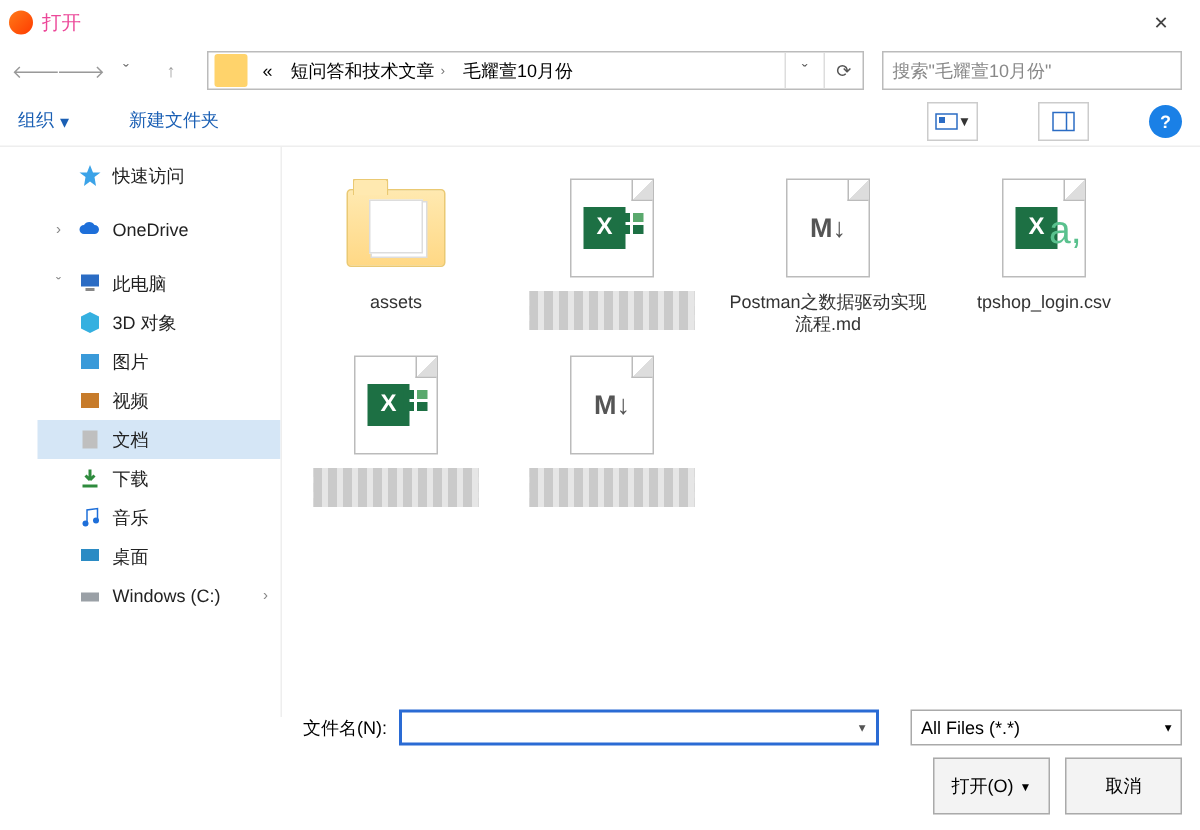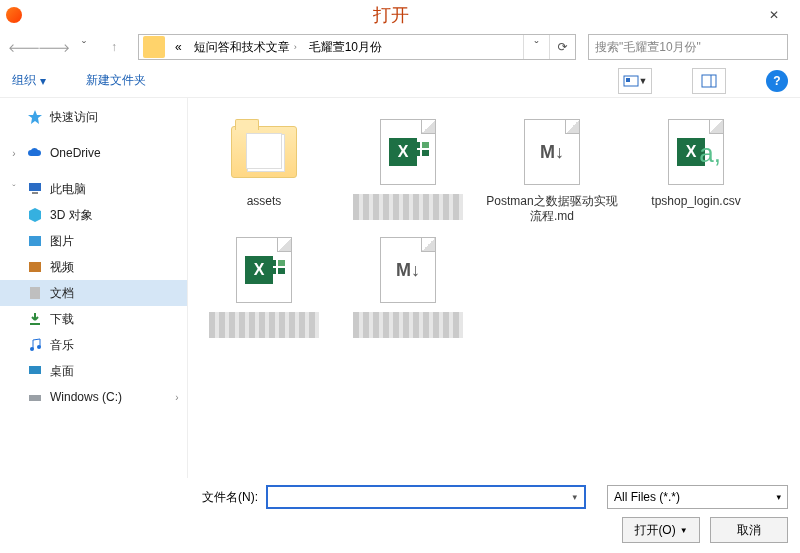--- a/index.html
+++ b/index.html
@@ -1,37 +1,37 @@
 <!DOCTYPE html>
 <html><head>
 <meta charset="utf-8">
 <style>
   * { box-sizing: border-box; font-family: "Microsoft YaHei", "Segoe UI", sans-serif; }
   body { margin:0; width:800px; height:553px; background:#fff; font-size:12px; color:#000; overflow:hidden;}
   .titlebar { height:30px; display:flex; align-items:center; padding:0 6px; }
   .app-icon { width:16px; height:16px; background:linear-gradient(135deg,#ff7a18,#ff3b00); border-radius:50%; margin-right:6px;}
-  .title-text { font-size:18px; color:#c2410c; flex:1;text-align:center;}
+  .title-text { font-size:13px; color:#ec4899; flex:1;}
   .win-btn { width:40px; height:30px; display:flex; align-items:center; justify-content:center; color:#444;}
   .navrow { height:34px; display:flex; align-items:center; padding:0 12px; gap:6px;}
   .nav-arrow { width:24px; height:24px; display:flex; align-items:center; justify-content:center; color:#999;}
   .chev { color:#666; }
   .addressbar { flex:1; height:26px; border:1px solid #bbb; display:flex; align-items:center; background:#fff; margin:0 6px;}
   .addr-folder-icon { width:22px; height:22px; background:#ffd36b; margin:0 4px; display:flex; align-items:center; justify-content:center; border-radius:2px;}
   .addr-seg { padding:0 6px; height:100%; display:flex; align-items:center; gap:4px;}
   .addr-seg .tri { font-size:9px; color:#777;}
   .addr-ctrl { width:26px; height:24px; display:flex; align-items:center; justify-content:center; color:#555; border-left:1px solid #ddd;}
   .searchbox { width:200px; height:26px; border:1px solid #bbb; display:flex; align-items:center; padding:0 6px; color:#888;}
   .toolbar { height:34px; display:flex; align-items:center; padding:0 12px; gap:40px; border-bottom:1px solid #eee; color:#1a5fb4;}
   .tool-item { color:#1a5fb4; cursor:pointer; position:relative; display:flex; align-items:center; gap:4px;}
   .tool-spacer { flex:1;}
   .tool-btn { width:34px; height:26px; border:1px solid #ccc; display:flex; align-items:center; justify-content:center; color:#333;}
   .help-btn { width:22px; height:22px; border-radius:50%; background:#1a80e6; color:#fff; display:flex; align-items:center; justify-content:center; font-weight:bold;}
   .body { display:flex; height:380px;}
   .sidebar { width:188px; border-right:1px solid #eee; overflow:hidden; padding-top:6px;}
-  .side-item { height:26px; display:flex; align-items:center; padding-left:8px; gap:6px; color:#222;}
+  .side-item { height:26px; display:flex; align-items:center; padding-left:8px; gap:6px; color:#222;margin-left:25px;}
   .side-item.l2 { padding-left:26px;}
   .side-item.sel { background:#d5e6f6;}
   .side-ico { width:18px; height:18px; display:flex; align-items:center; justify-content:center;}
   .exp { width:12px; color:#888; font-size:10px; text-align:center;}
   .filegrid { flex:1; padding:18px 4px 0 4px; overflow:hidden;}
   .row { display:flex; }
   .cell { width:140px; text-align:center; margin:0 2px 10px 2px;}
   .icon-box { width:72px; height:72px; margin:0 auto 6px auto; display:flex; align-items:center; justify-content:center; position:relative;}
   .fname { font-size:12px; color:#333; line-height:1.25; word-break:break-all; padding:0 4px;}
   .folder-shape { width:66px; height:52px; background:linear-gradient(#ffe9b0,#ffd885); border-radius:3px; position:relative; border:1px solid #eac973;}
@@ -48,21 +48,21 @@
   .pixelblur{width:110px;height:26px;margin:4px auto 0 auto;background:
     repeating-linear-gradient(90deg,#ddd 0 6px,#fff 6px 10px),
     repeating-linear-gradient(0deg,#e9e9e9 0 6px,#fff 6px 10px);
     filter:contrast(0.8);}
   .bottom { position:absolute; bottom:0; left:0; right:0; padding:8px 12px 10px 12px; display:flex; flex-direction:column; gap:8px;}
   .filerow{display:flex;align-items:center;gap:8px;}
   .lbl{padding-left:190px;}
   .fileinput{flex:1;height:24px;border:2px solid #2a6bd4;outline:none;padding:0 4px;}
   .filter{width:181px;height:24px;border:1px solid #aaa;display:flex;align-items:center;justify-content:space-between;padding:0 6px;}
   .btnrow{display:flex;justify-content:flex-end;gap:10px;}
-  .btn{min-width:78px;height:26px;border:1px solid #aaa;background:#f3f3f3;display:flex;align-items:center;justify-content:center;gap:4px;}
+  .btn{min-width:78px;height:38px;border:1px solid #aaa;background:#f3f3f3;display:flex;align-items:center;justify-content:center;gap:4px;}
   .btn .tri{font-size:8px;}
   svg{width:16px;height:16px;}
 </style>
 </head>
 <body>
 
 <div class="titlebar">
   <div class="app-icon"></div>
   <div class="title-text">打开</div>
   <div class="win-btn">

